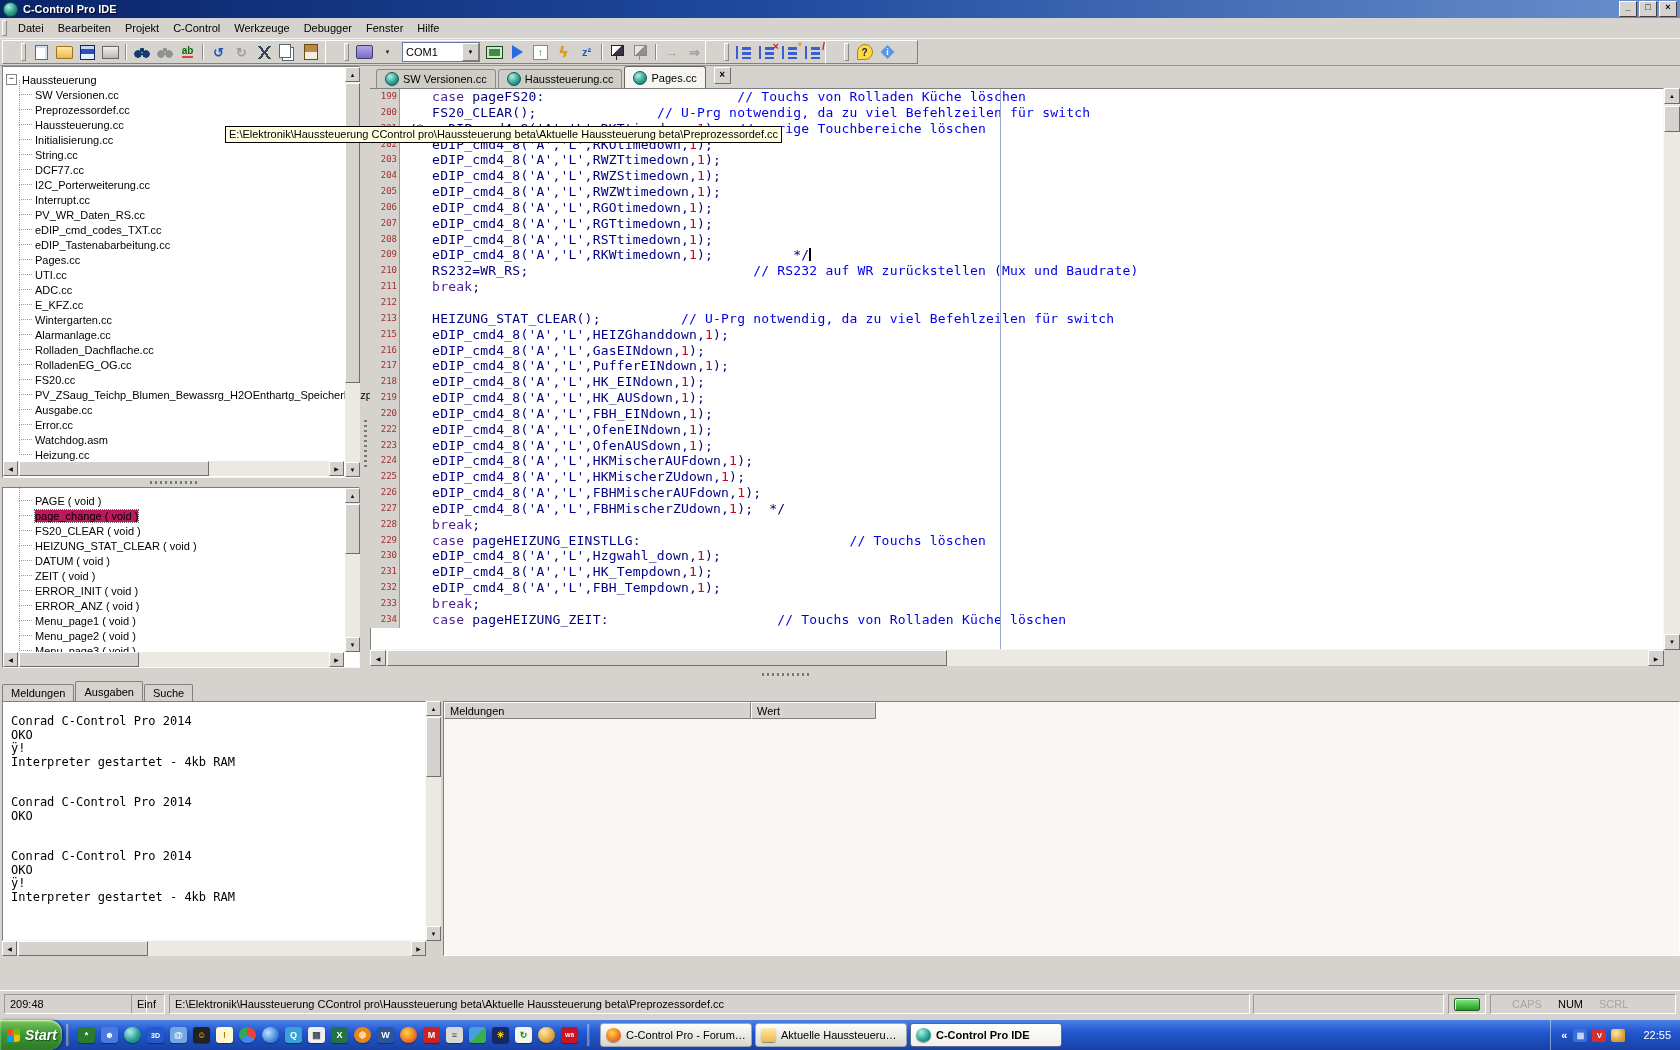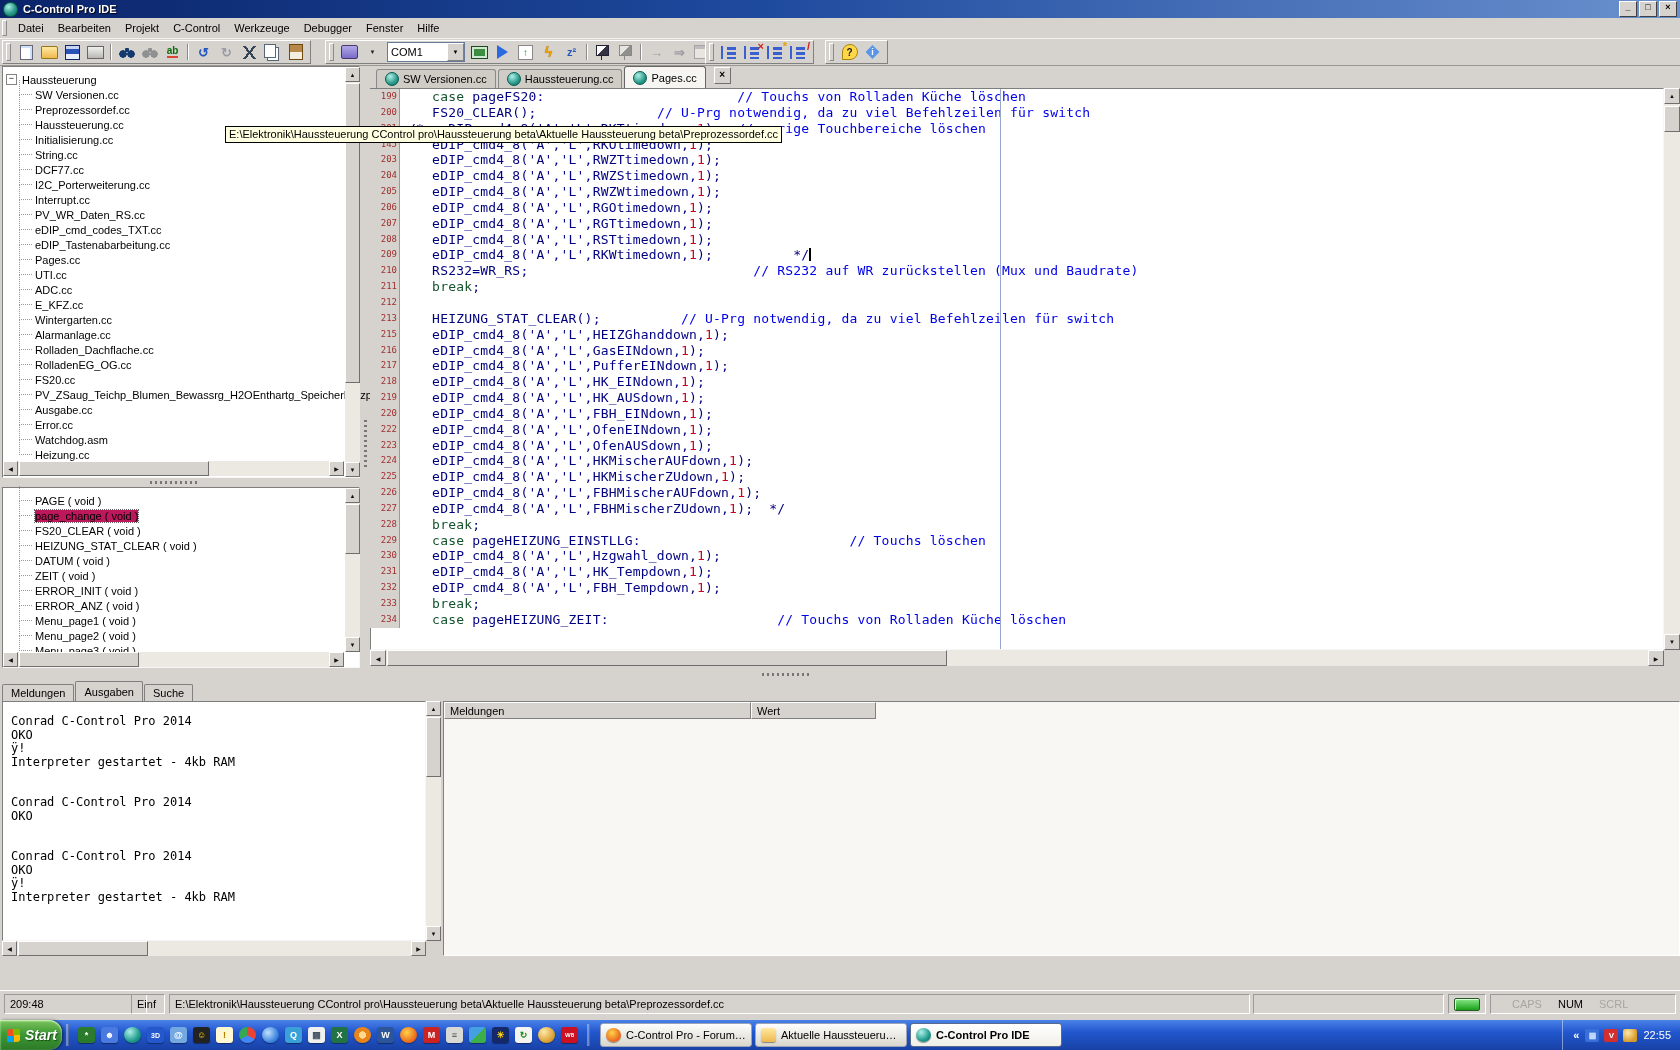--- a/index.html
+++ b/index.html
@@ -17,21 +17,21 @@
   .wbtn{width:16px;height:14px;background:#d6d3ce;border:1px solid;border-color:#fff #404040 #404040 #fff;
     font-size:9px;line-height:11px;text-align:center;font-weight:bold;color:#000}
   .wb-min::after{content:"_"} .wb-max::after{content:"□"} .wb-close::after{content:"×"}
 
   
   .menubar{position:absolute;left:0;top:18px;width:1680px;height:20px;display:flex;align-items:center;border-bottom:1px solid #f4f2ee}
   .mgrip{width:3px;height:14px;border:1px solid;border-color:#fff #8a8a8a #8a8a8a #fff;margin:0 4px 0 2px}
   .menu-item{padding:3px 7px}
   .toolbar{position:absolute;left:0;top:38px;width:1680px;height:27px;border-bottom:1px solid #9a9792}
   .tbox{position:absolute;top:2px;height:22px;display:inline-flex;align-items:center;background:#d6d3ce;
-    border:1px solid;border-color:#fff #808080 #808080 #fff;padding:0 3px}
+    border:1px solid;border-color:#fff #808080 #808080 #fff;padding:0 18px}
   .tgrip{width:3px;height:16px;border:1px solid;border-color:#fff #8a8a8a #8a8a8a #fff;margin:0 4px 0 0;flex:none}
   .tbtn{width:23px;height:20px;display:flex;align-items:center;justify-content:center;flex:none}
   .tsep{width:1px;height:16px;background:#8a8a8a;border-right:1px solid #fff;margin:0 3px;flex:none}
   .dim{opacity:.42;filter:grayscale(.8)}
   .ti{display:flex;align-items:center;justify-content:center;font-weight:bold}
   .i-page{width:11px;height:13px;background:#fff;border:1px solid #667;box-shadow:inset -3px 3px 0 -1px #cfe0f8}
   .i-folder{width:15px;height:11px;background:linear-gradient(#ffe9a0,#edb94f);border:1px solid #9a7418;border-radius:1px 2px 1px 1px}
   .i-floppy{width:13px;height:13px;background:#2852b8;border:1px solid #11265e;box-shadow:inset 0 -6px 0 -1px #e8eefc,inset 0 5px 0 -2px #c8d4f4}
   .i-printer{width:15px;height:11px;background:linear-gradient(#f0f0ee,#b8b8b4);border:1px solid #666;box-shadow:0 -3px 0 -1px #ccc}
   .i-binoc{width:16px;height:12px;background:
@@ -94,21 +94,21 @@
   .titem::before{content:"";position:absolute;left:16px;top:-7px;height:15px;border-left:1px dotted #9a9a9a}
   .titem::after{content:"";position:absolute;left:16px;top:7px;width:13px;border-top:1px dotted #9a9a9a}
   .sel{background:#be185d;outline:1px dotted #666}
 
   
   .cl{height:15.857px;display:flex}
   .ln{display:inline-block;width:27px;flex:none;background:#d6d3ce;color:#a03030;
     font-family:"DejaVu Sans Mono",monospace;font-size:9px;line-height:15.857px;text-align:right;
     padding-right:2px;border-right:1px solid #9a9a9a}
   .ct{font-family:"DejaVu Sans Mono",monospace;font-size:13px;line-height:15.857px;letter-spacing:.2px;white-space:pre;color:#000080}
-  .sp{color:#000080}.sk{color:#14532d}.sc{color:#0000e8}.sn{color:#cc0022}
+  .sp{color:#000080}.sk{color:#4c1d95}.sc{color:#0000e8}.sn{color:#cc0022}
   .caret{display:inline-block;width:2px;height:13px;background:#000;vertical-align:-2px}
   .margin-line{position:absolute;left:1000px;top:89px;width:1px;height:560px;background:#98a8cc;z-index:3}
   .tooltip{position:absolute;left:225px;top:126px;height:15px;background:#ffffe1;border:1px solid #000;
     padding:0 3px;font-size:11px;line-height:15px;white-space:nowrap;z-index:40}
 
   
   .sb{position:absolute;background:#ece9e2}
   .sbb{position:absolute;background:#d6d3ce;border:1px solid;border-color:#fff #6e6e6e #6e6e6e #fff;
     display:flex;align-items:center;justify-content:center;font-size:6px;color:#111;box-sizing:border-box}
   .au::after{content:"▲"}.ad::after{content:"▼"}.al::after{content:"◀"}.ar::after{content:"▶"}
@@ -159,21 +159,21 @@
   .taskbtn{width:152px;height:24px;margin-right:3px;border-radius:3px;background:linear-gradient(#fefefe,#d8d6cc);
     border:1px solid #9aa4b8;display:flex;align-items:center;gap:5px;padding:0 5px;box-sizing:border-box;overflow:hidden}
   .taskbtn.active{background:linear-gradient(#fff,#f0efe8);font-weight:bold;border-color:#5a6a8a}
   .tb-label{overflow:hidden;text-overflow:ellipsis;white-space:nowrap}
   .tray{margin-left:auto;height:30px;display:flex;align-items:center;gap:6px;padding:0 9px 0 10px;
     border-left:1px solid rgba(255,255,255,.45)}
   .chev{color:#fff;font-size:11px;font-weight:bold}
   .chev::after{content:"«"}
   .tri{width:14px;height:13px;border-radius:2px;display:inline-flex;align-items:center;justify-content:center;
     font-weight:bold;font-size:8px;color:#fff;flex:none}
-  .clock{color:#fff;font-size:11px;margin-left:0}
+  .clock{color:#fff;font-size:11px;margin-left:12px}
 </style>
 </head>
 <body>
 
 <div class="titlebar">
   <span class="app-sphere"></span>
   <span class="title-text">C-Control Pro IDE</span>
   <span class="winbtns">
     <span class="wbtn wb-min"></span>
     <span class="wbtn wb-max"></span>
@@ -481,21 +481,21 @@
     </div>
     <div class="cl">
       <span class="ln">200</span>
       <span class="ct"><span class="sp">    FS20_CLEAR();</span><span class="sp">               </span><span class="sc">// U-Prg notwendig, da zu viel Befehlzeilen für switch</span></span>
     </div>
     <div class="cl">
       <span class="ln">201</span>
       <span class="ct"><span class="sp"> /*  eDIP_cmd4_8('A','L',RKTtimedown,</span><span class="sn">1</span><span class="sp">);</span><span class="sp">  </span><span class="sc">// vorige Touchbereiche löschen</span></span>
     </div>
     <div class="cl">
-      <span class="ln">145</span>
+      <span class="ln">202</span>
       <span class="ct"><span class="sp">    eDIP_cmd4_8('A','L',RKOtimedown,</span><span class="sn">1</span><span class="sp">);</span></span>
     </div>
     <div class="cl">
       <span class="ln">203</span>
       <span class="ct"><span class="sp">    eDIP_cmd4_8('A','L',RWZTtimedown,</span><span class="sn">1</span><span class="sp">);</span></span>
     </div>
     <div class="cl">
       <span class="ln">204</span>
       <span class="ct"><span class="sp">    eDIP_cmd4_8('A','L',RWZStimedown,</span><span class="sn">1</span><span class="sp">);</span></span>
     </div>

